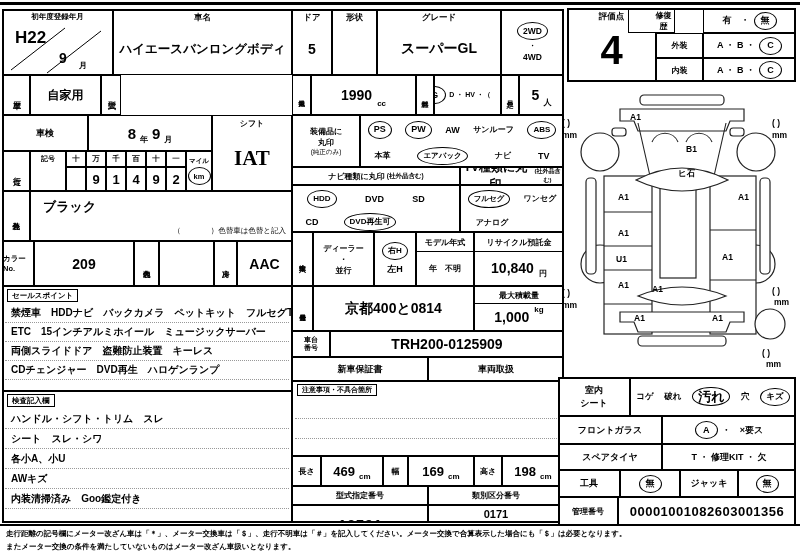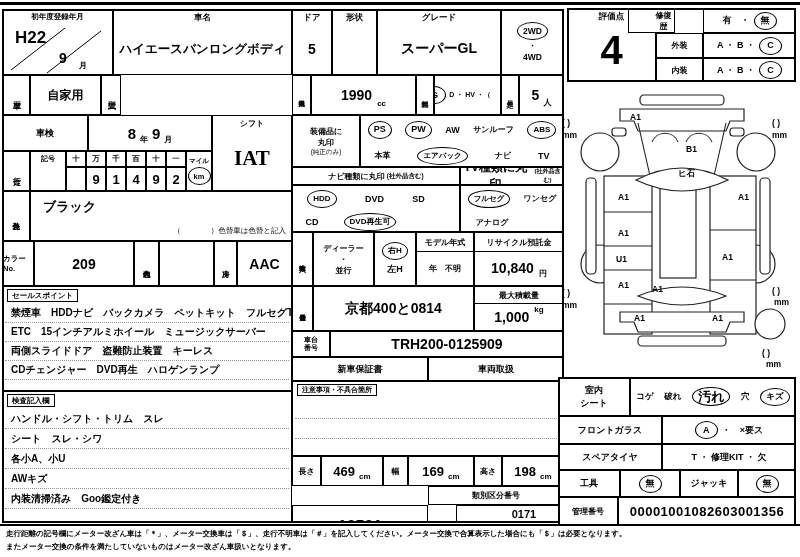--- a/index.html
+++ b/index.html
@@ -371,27 +371,30 @@
     <span class="unit" style="align-self:flex-end;margin-bottom:4px;">cm</span>
   </div>
   <div class="c cen" style="left:474px;top:456px;width:28px;height:30px;">
       <span class="lab8">高さ</span>
     </div>
   <div class="c cen" style="left:502px;top:456px;width:62px;height:30px;gap:4px;">
     <span class="val">198</span>
     <span class="unit" style="align-self:flex-end;margin-bottom:4px;">cm</span>
   </div>
 
+  <div class="c cen" style="left:292px;top:486px;width:136px;height:19px;">
+      <span class="lab8">型式指定番号</span>
+    </div>
   <div class="c cen" style="left:428px;top:486px;width:136px;height:19px;">
       <span class="lab8">類別区分番号</span>
     </div>
   <div class="c cen" style="left:292px;top:505px;width:136px;height:18px;">
       <span style="font-size:16px;font-weight:bold;margin-top:25px;">12591</span>
     </div>
-  <div class="c cen" style="left:428px;top:505px;width:136px;height:18px;margin-left:28px;">
+  <div class="c cen" style="left:428px;top:505px;width:136px;height:18px;">
       <span style="font-size:11px;font-weight:bold;">0171</span>
     </div>
 
   <div class="frame" style="left:2px;top:9px;width:562px;height:514px;"></div>
 
   <div class="c" style="left:567px;top:8px;width:89px;height:74px;">
     <div class="hdrtop">評価点</div>
     <div class="cen" style="position:absolute;inset:10px 0 0 0;">
       <span style="font-size:40px;font-weight:bold;">4</span>
     </div>

